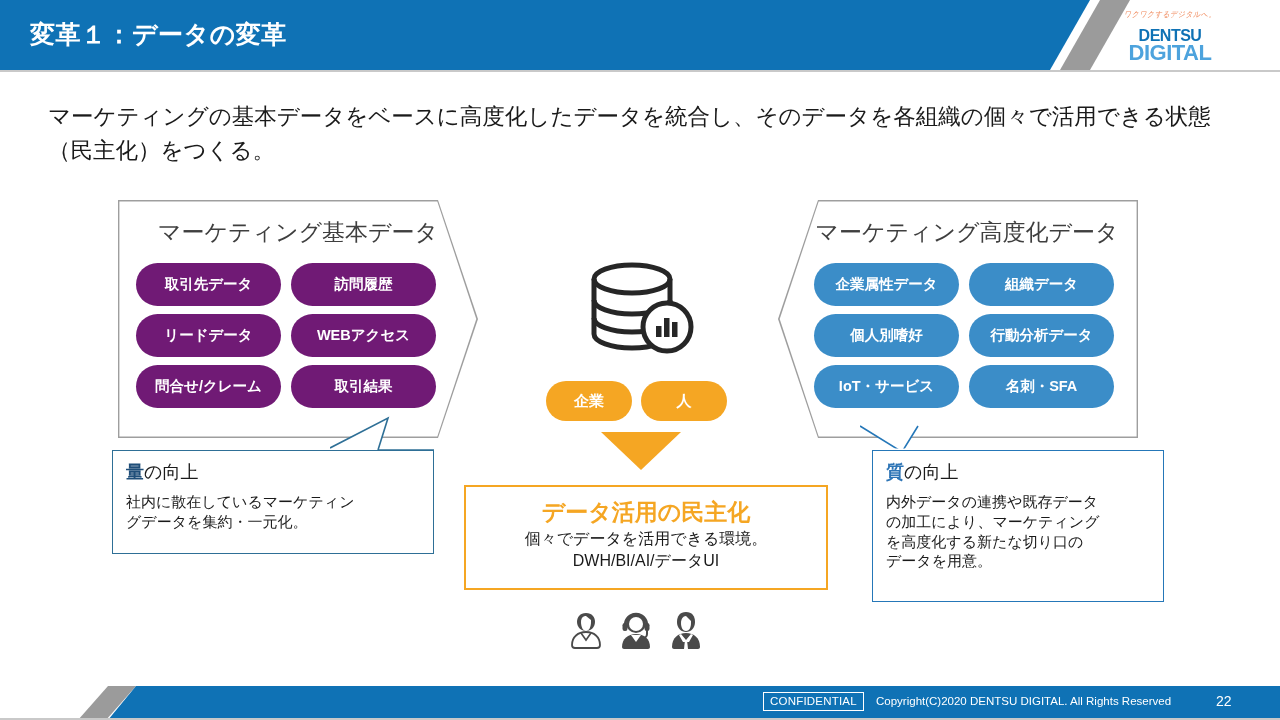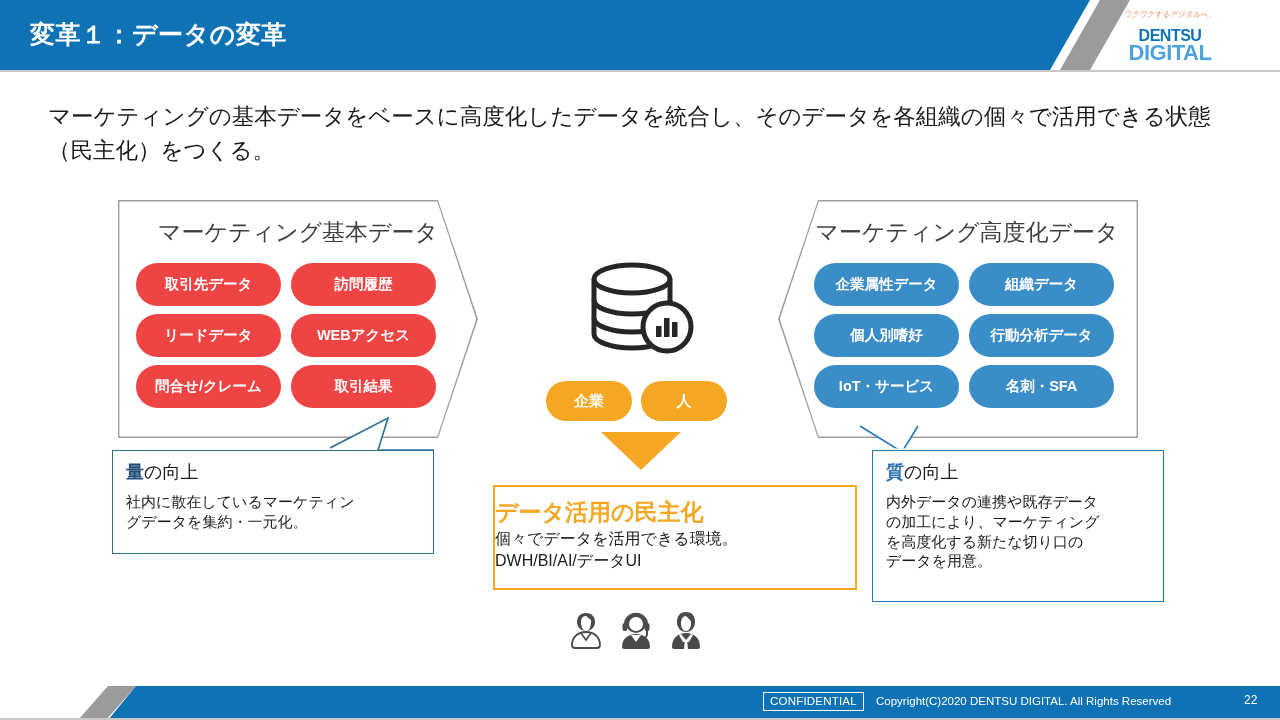--- a/index.html
+++ b/index.html
@@ -153,21 +153,21 @@
     height: 43px;
     border-radius: 22px;
     display: flex;
     align-items: center;
     justify-content: center;
     color: #ffffff;
     font-size: 14.5px;
     font-weight: bold;
     white-space: nowrap;
   }
-  .pill-dark  { background: #ef4444; }
+  .pill-dark  { background: #701a75; }
   .pill-light { background: #3b8dc8; }
 
   
   .db-icon {
     position: absolute;
     left: 588px; top: 262px;
     width: 108px; height: 92px;
   }
   .center-pills {
     position: absolute;
@@ -191,27 +191,27 @@
     position: absolute;
     left: 601px; top: 432px;
     width: 80px; height: 38px;
     background: #f5a623;
     clip-path: polygon(0 0, 80px 0, 40px 38px);
   }
 
   
   .center-box {
     position: absolute;
-    left: 493px; top: 485px;
+    left: 464px; top: 485px;
     width: 364px;
     height: 105px;
     border: 2px solid #f5a623;
     background: #ffffff;
     box-sizing: border-box;
-    text-align: left;
+    text-align: center;
   }
   .center-box-title {
     margin-top: 10px;
     font-size: 23px;
     font-weight: bold;
     color: #f5a623;
   }
   .center-box-body {
     font-size: 16px;
     line-height: 1.35;
@@ -294,22 +294,21 @@
     position: absolute;
     left: 876px; top: 695px;
     color: #ffffff;
     font-size: 11.5px;
     white-space: nowrap;
   }
   .page-no {
     position: absolute;
     left: 1216px; top: 693px;
     color: #ffffff;
-    font-size: 12px;
-    margin-left: 28px;
+    font-size: 14px;
   }
 </style>
 </head>
 <body>
 
 <div id="slide">
 
   <div class="header-band"></div>
   <div class="header-stripe"></div>
   <div class="header-underline"></div>

